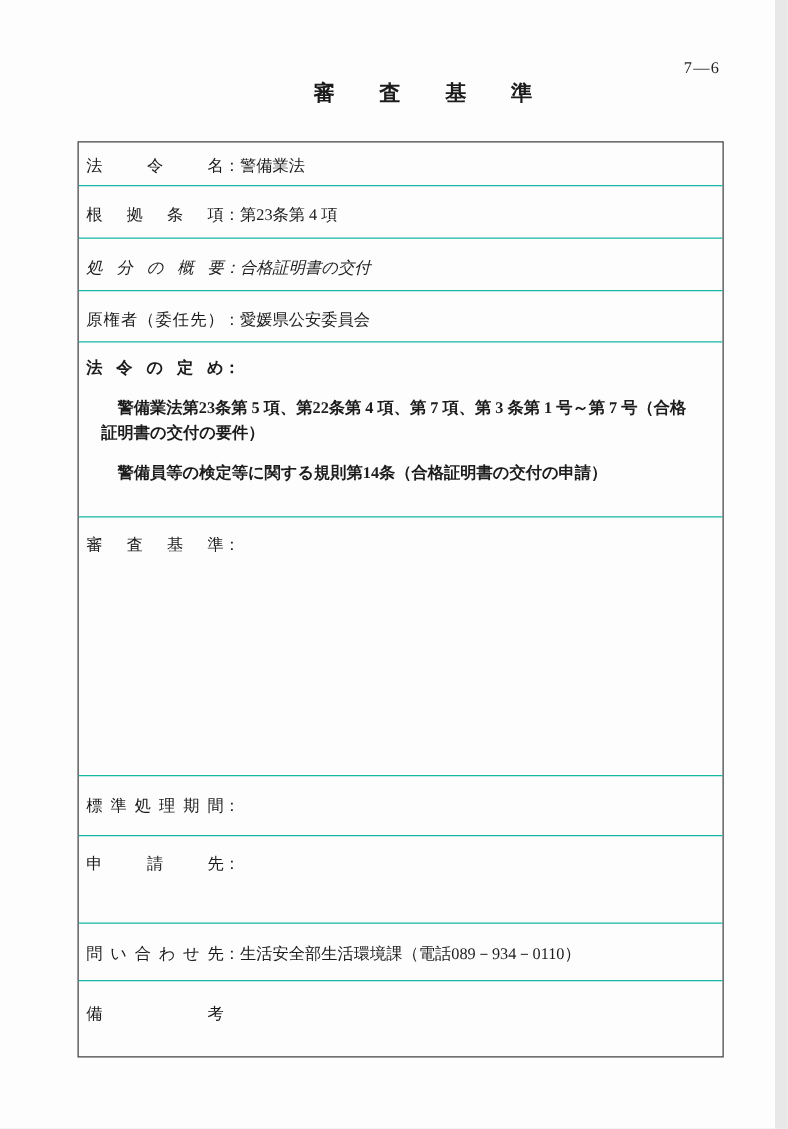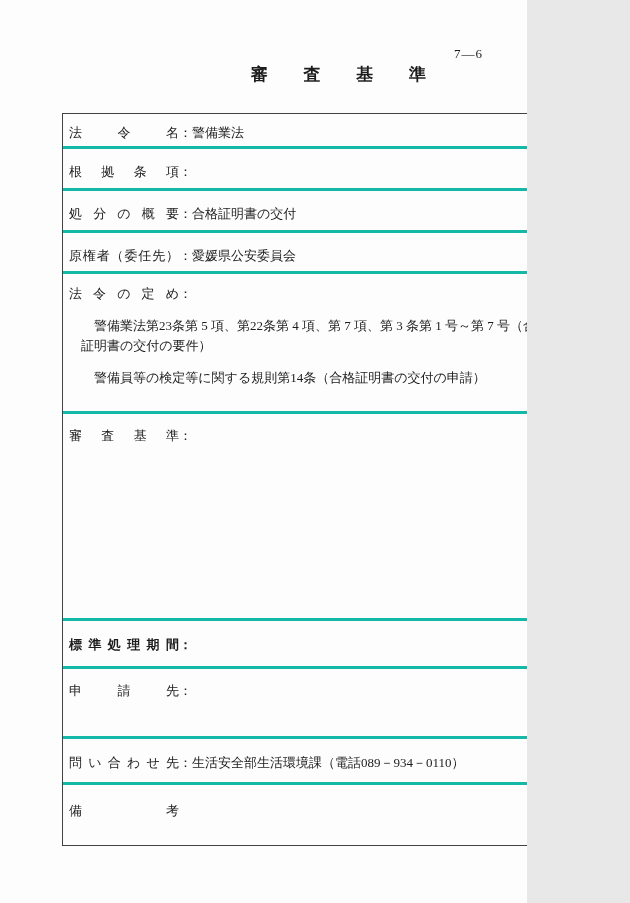--- a/index.html
+++ b/index.html
@@ -2,21 +2,21 @@
 <html><head>
 <meta charset="utf-8">
 <style>
   html, body {
     margin: 0;
     padding: 0;
     background: #e8e8e8;
   }
   .page {
     position: relative;
-    width: 527px;
+    width: 620px;
     height: 903px;
     background: #fdfdfd;
     font-family: "Liberation Serif", "DejaVu Serif", serif;
     color: #1c1c1c;
     overflow: hidden;
   }
   .pagenum {
     position: absolute;
     top: 46px;
     right: 44px;
@@ -46,21 +46,21 @@
     position: absolute;
     top: 113px;
     left: 62px;
     width: 517px;
     border: 1px solid #434343;
     box-sizing: border-box;
     background: #fdfdfd;
   }
   .trow {
     box-sizing: border-box;
-    border-bottom: 3px solid #14b8a6;
+    border-bottom: 1px solid #14b8a6;
     padding: 10px 6px 4px 6px;
     font-size: 13px;
     line-height: 20px;
     display: flex;
     align-items: flex-start;
   }
   .trow:last-child { border-bottom: none; }
   .trow.block { display: block; }
   .lbl {
     display: inline-block;
@@ -78,25 +78,25 @@
     flex: 1 1 auto;
     min-width: 0;
   }
   .para {
     margin: 12px;
     text-indent: 1em;
   }
   
   .r1  { height: 35px;  padding-top: 9px; }
   .r2  { height: 42px;  padding-top: 13px; }
-  .r3  { height: 42px;  padding-top: 13px; }
+  .r3  { height: 42px;  padding-top: 13px; font-style: italic; }
   .r4  { height: 41px;  padding-top: 13px; }
-  .r5  { height: 140px; padding-top: 10px; }
+  .r5  { height: 140px; padding-top: 10px; font-weight: bold; }
   .r6  { height: 207px; padding-top: 12px; }
-  .r7  { height: 48px;  padding-top: 14px; font-weight: bold; }
+  .r7  { height: 48px;  padding-top: 14px; }
   .r8  { height: 70px;  padding-top: 12px; }
   .r9  { height: 46px;  padding-top: 14px; }
   .r10 { height: 60px;  padding-top: 16px; flex-direction: column; }
 </style>
 </head>
 <body>
 
 <div class="page">
 
   <div class="pagenum">7—6</div>
@@ -108,20 +108,21 @@
 
     <div class="trow r1">
       <span class="lbl">法令名</span>
         <span class="colon">：</span>
         <span class="val">警備業法</span>
     </div>
 
     <div class="trow r2">
       <span class="lbl">根拠条項</span>
         <span class="colon">：</span>
+        <span class="val">第23条第 4 項</span>
     </div>
 
     <div class="trow r3">
       <span class="lbl">処分の概要</span>
         <span class="colon">：</span>
         <span class="val">合格証明書の交付</span>
     </div>
 
     <div class="trow r4">
       <span class="lbl">原権者（委任先）</span>

